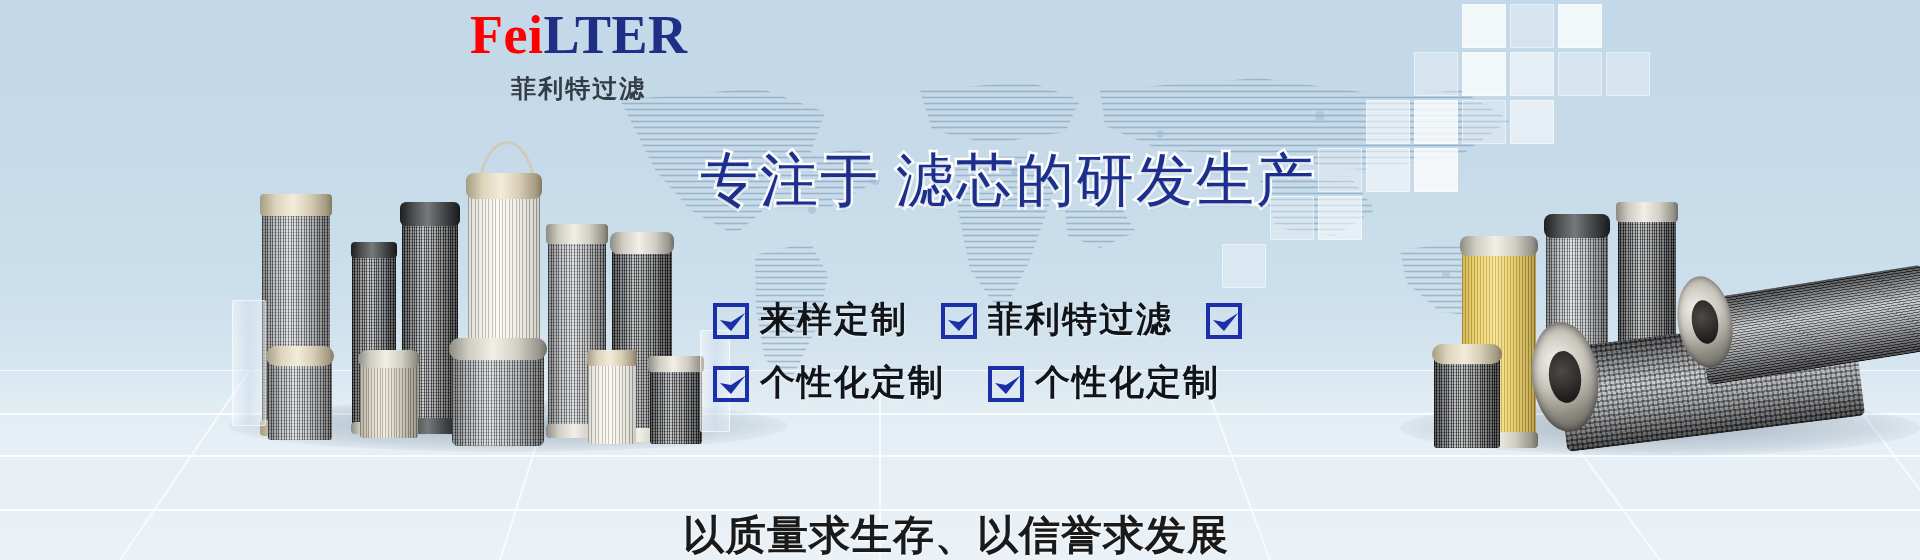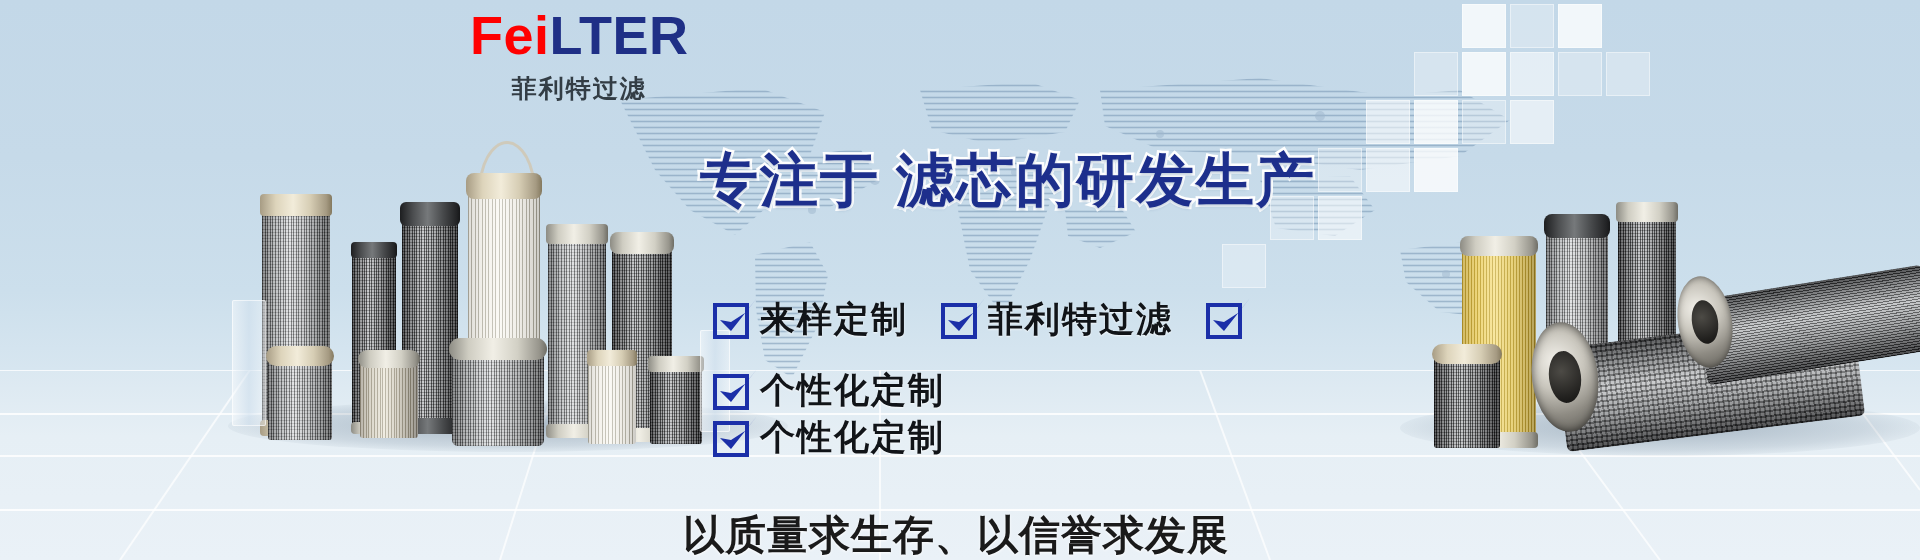--- a/index.html
+++ b/index.html
@@ -22,39 +22,39 @@
 
   
   .mosaic{position:absolute;left:1170px;top:0px;width:520px;height:190px;}
   .mosaic i{position:absolute;display:block;background:rgba(255,255,255,.55);
             box-shadow:inset 0 0 0 1px rgba(255,255,255,.45);}
   .mosaic i.dim{background:rgba(255,255,255,.3);}
   .mosaic i.bright{background:rgba(255,255,255,.78);}
 
   
   .logo{position:absolute;left:470px;top:8px;}
-  .logo-word{font-family:Liberation Sans, sans-serif;font-weight:bold;
+  .logo-word{font-family:Liberation Serif, serif;font-weight:bold;
     font-size:54px;letter-spacing:.5px;line-height:1;white-space:nowrap;}
   .logo-word .fei{color:#ff0000;}
   .logo-word .lter{color:#1f2f86;}
   .logo-cn{margin-top:10px;text-align:center;font-size:25px;font-weight:bold;
     color:#333d45;letter-spacing:2px;font-family:Liberation Sans, sans-serif;}
 
   
-  .headline{position:absolute;left:700px;top:142px;font-size:58px;font-weight:bold;
+  .headline{position:absolute;left:700px;top:142px;font-size:58px;font-weight:normal;
     color:#1d2f8c;letter-spacing:2px;white-space:nowrap;
     font-family:"DejaVu Sans","Liberation Sans",sans-serif;
     -webkit-text-stroke:5px #ffffff;paint-order:stroke fill;
     text-shadow:0 2px 3px rgba(120,150,180,.45);}
   .headline .gap{display:inline-block;width:16px;}
 
   
   .features{position:absolute;left:714px;top:296px;}
   .frow{display:flex;}
-  .frow + .frow{margin-top:24px;flex-direction:column;}
+  .frow + .frow{margin-top:16px;}
   .feat{display:flex;align-items:center;white-space:nowrap;}
   .feat .label{font-size:35px;font-weight:bold;color:#111418;letter-spacing:2px;
     font-family:"DejaVu Sans","Liberation Sans",sans-serif;
     text-shadow:0 1px 2px rgba(255,255,255,.75);}
   .cbx{position:relative;width:34px;height:34px;margin-right:12px;flex:0 0 auto;}
   .cbx svg{position:absolute;left:-4px;top:-9px;width:50px;height:48px;overflow:visible;}
 
   
   .tagline{position:absolute;left:683px;top:508px;font-size:41px;font-weight:bold;
     color:#1a1a1a;letter-spacing:1px;white-space:nowrap;

